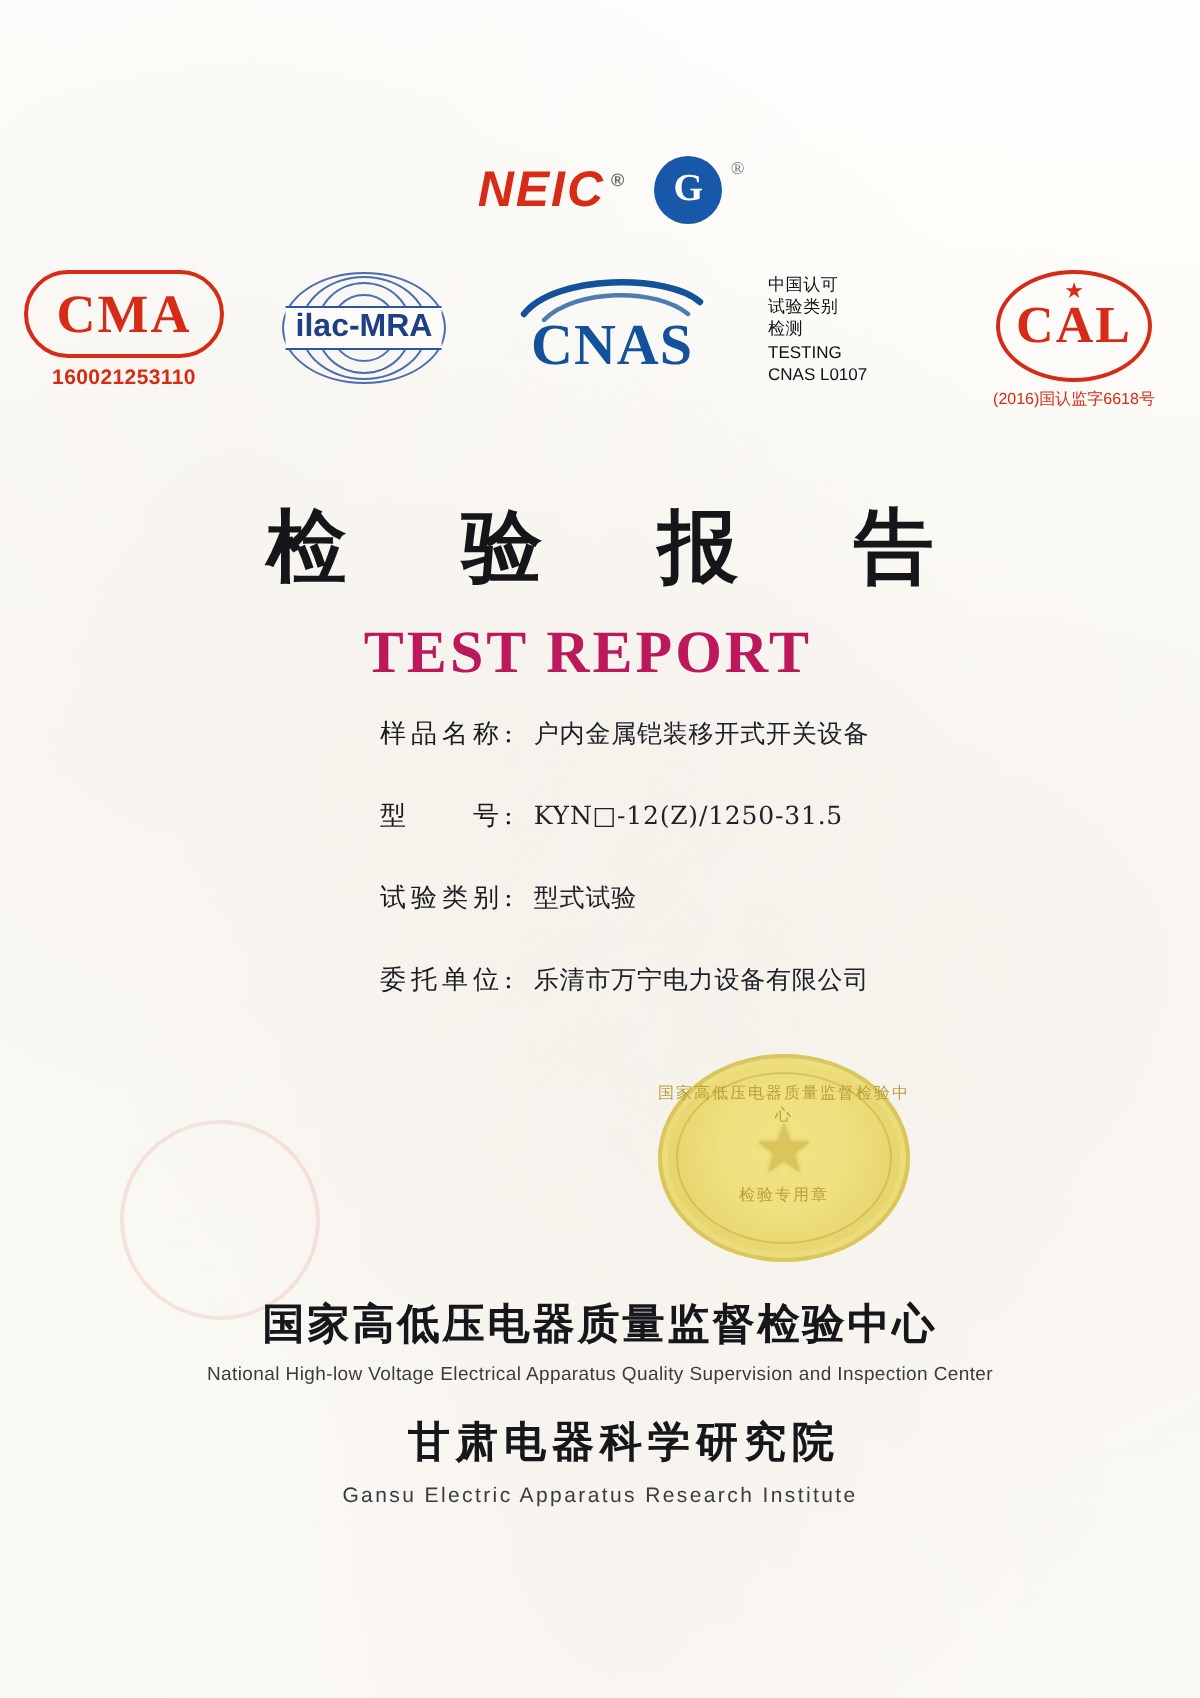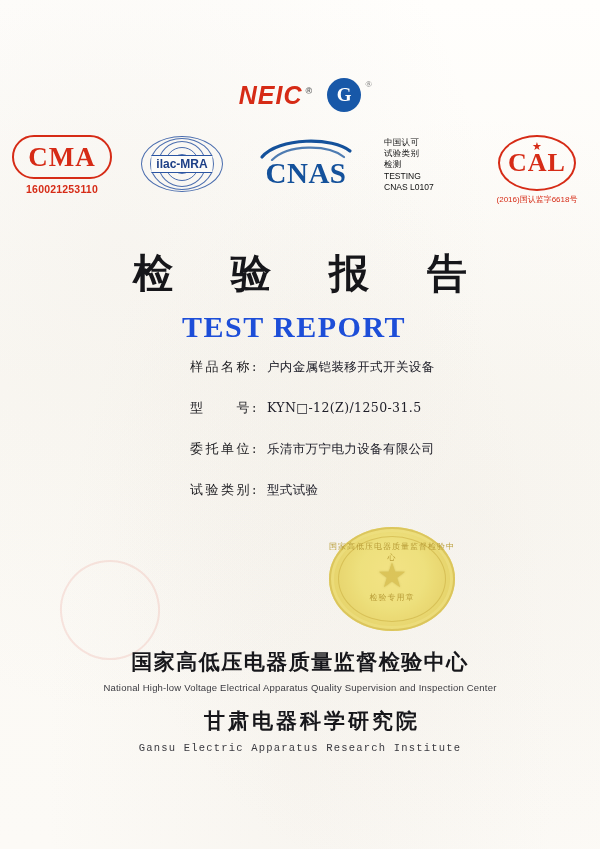--- a/index.html
+++ b/index.html
@@ -152,21 +152,21 @@
   }
   .ilac-label {
     position: absolute;
     left: 50%;
     top: 50%;
     transform: translate(-50%, -50%);
     background: #fdfcf9;
     padding: 1px 5px;
     font-family: "Liberation Sans", sans-serif;
     font-weight: bold;
-    font-size: 12px;
+    font-size: 16px;
     color: #1d3f86;
     white-space: nowrap;
     border-top: 1px solid #2b55a2;
     border-bottom: 1px solid #2b55a2;
   }
 
   
   .cnas {
     width: 108px;
     text-align: center;
@@ -255,21 +255,21 @@
   .title-en {
     position: absolute;
     top: 310px;
     left: 0;
     width: 588px;
     text-align: center;
     font-family: "Liberation Serif", serif;
     font-weight: bold;
     font-size: 30px;
     letter-spacing: 1.5px;
-    color: #1d4ed8;
+    color: #be185d;
   }
 
   
   .fields {
     position: absolute;
     top: 358px;
     left: 190px;
     width: 330px;
   }
   .field-row {
@@ -373,21 +373,21 @@
     margin-top: 14px;
     font-family: "DejaVu Serif", serif;
     font-weight: bold;
     font-size: 21px;
     letter-spacing: 3px;
     color: #17171b;
     padding-left: 24px;
   }
   .inst-en {
     margin-top: 7px;
-    font-family: Liberation Mono, monospace;
+    font-family: Liberation Sans, sans-serif;
     font-size: 10.5px;
     letter-spacing: 1.2px;
     color: #3a3a40;
     text-align: center;
   }
 </style>
 </head>
 <body>
 
 <div class="page">
@@ -456,26 +456,26 @@
   <div class="fields">
     <div class="field-row">
       <span class="field-label">样品名称:</span>
       <span class="field-value">户内金属铠装移开式开关设备</span>
     </div>
     <div class="field-row">
       <span class="field-label">型　　号:</span>
       <span class="field-value">KYN□-12(Z)/1250-31.5</span>
     </div>
     <div class="field-row">
+      <span class="field-label">试验类别:</span>
+      <span class="field-value">型式试验</span>
+    </div>
+    <div class="field-row">
       <span class="field-label">委托单位:</span>
       <span class="field-value">乐清市万宁电力设备有限公司</span>
-    </div>
-    <div class="field-row">
-      <span class="field-label">试验类别:</span>
-      <span class="field-value">型式试验</span>
     </div>
   </div>
 
   <div class="ghost-stamp"></div>
 
   <div class="seal">
     <div class="inner-ring"></div>
     <div class="seal-top-text">国家高低压电器质量监督检验中心</div>
     <div class="seal-star">★</div>
     <div class="seal-bottom-text">检验专用章</div>

